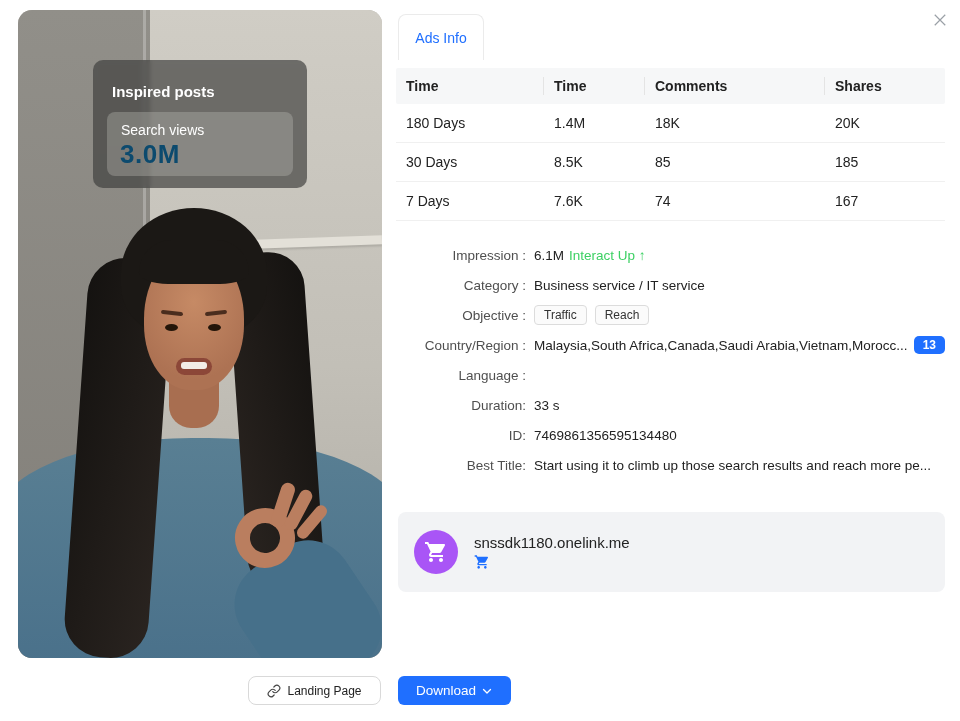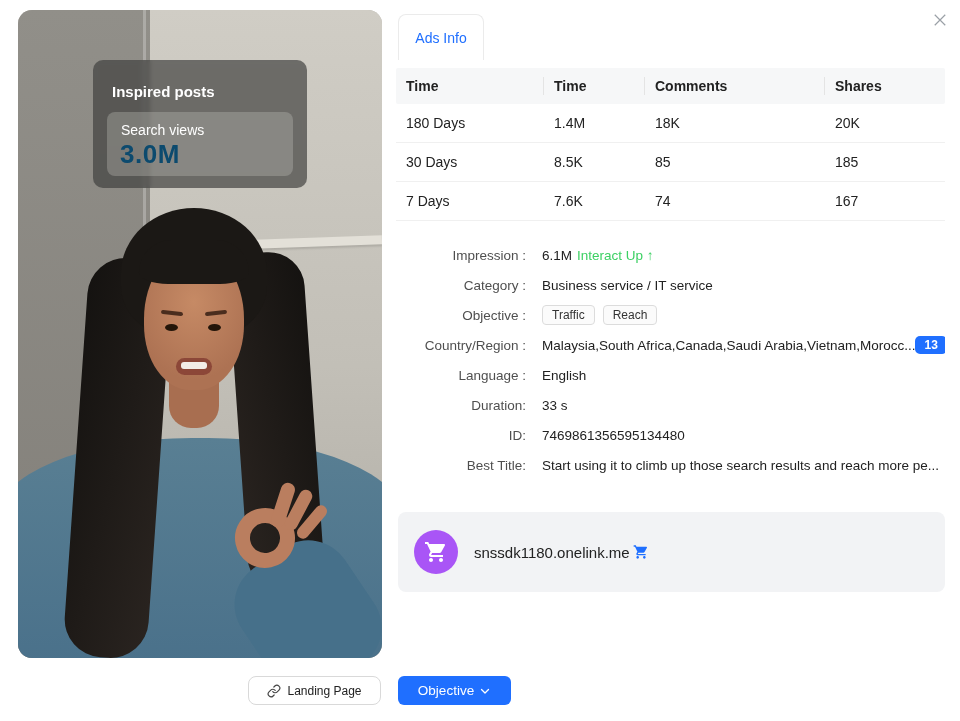--- a/index.html
+++ b/index.html
@@ -76,33 +76,33 @@
   .t-head { height:36px; background:#f6f7f8; font-weight:700; border-bottom:none; border-radius:2px; }
   .t-cell { padding-left:10px; }
   .c0 { width:148px; } .c1 { width:101px; } .c2 { width:180px; } .c3 { width:120px; }
   .t-head .t-cell { position:relative; height:100%; display:flex; align-items:center; }
   .t-head .t-cell:not(:last-child)::after { content:""; position:absolute; right:0; top:9px;
     width:1px; height:18px; background:#e4e4e4; }
 
   .details { position:absolute; left:396px; top:240px; width:549px; font-size:13.5px; }
   .d-row { display:flex; align-items:center; height:30px; }
   .d-label { width:130px; text-align:right; color:#4f4f4f; flex:none; }
-  .d-value { margin-left:16px; color:#222; flex:1; display:flex; align-items:center;
+  .d-value { margin-left:8px; color:#222; flex:1; display:flex; align-items:center;
     white-space:nowrap; overflow:hidden; }
   .trend { color:#3cd063; margin-left:5px; }
   .tag { border:1px solid #dcdcdc; background:#fbfbfb; border-radius:4px;
     padding:2px 9px; font-size:12px; color:#333; margin-right:8px; }
   .badge { margin-left:auto; background:#1f6fff; color:#fff; font-size:12px; font-weight:700;
     border-radius:5px; padding:2px 9px; cursor:pointer; flex:none; }
 
   .link-card { position:absolute; left:398px; top:512px; width:547px; height:80px;
     background:#f2f3f5; border-radius:8px; display:flex; align-items:center; padding:0 16px; }
   .link-avatar { width:44px; height:44px; border-radius:50%; background:#a955f6;
     display:flex; align-items:center; justify-content:center; flex:none; }
-  .link-body { margin-left:16px; display:flex; gap:3px; }
+  .link-body { margin-left:16px; display:flex; flex-direction:column; gap:3px; }
   .link-url { font-size:15px; color:#222; cursor:pointer; }
   .mini-cart { color:#1f6fff; cursor:pointer; height:16px; }
 
   .btn-landing { position:absolute; left:248px; top:676px; width:133px; height:29px;
     background:#fff; border:1px solid #d9d9d9; border-radius:8px;
     display:flex; align-items:center; justify-content:center; gap:6px;
     font-size:12px; color:#222; cursor:pointer; }
   .btn-download { position:absolute; left:398px; top:676px; width:113px; height:29px;
     background:#1f6fff; border:none; border-radius:6px;
     display:flex; align-items:center; justify-content:center; gap:5px;
@@ -205,23 +205,20 @@
     </div>
     <div class="d-row">
       <div class="d-label">Country/Region :</div>
       <div class="d-value">
         <span>Malaysia,South Africa,Canada,Saudi Arabia,Vietnam,Morocc...</span>
         <span class="badge">13</span>
       </div>
     </div>
     <div class="d-row">
       <div class="d-label">Language :</div>
-      <div class="d-value">
-          <span>English</span>
-        </div>
     </div>
     <div class="d-row">
       <div class="d-label">Duration:</div>
       <div class="d-value">
           <span>33 s</span>
         </div>
     </div>
     <div class="d-row">
       <div class="d-label">ID:</div>
       <div class="d-value">
@@ -256,21 +253,21 @@
     <span class="icon">
       <svg width="14" height="14" viewBox="0 0 24 24" fill="none" stroke="#444" stroke-width="2" stroke-linecap="round" stroke-linejoin="round">
           <path d="M10 13a5 5 0 0 0 7.54.54l3-3a5 5 0 0 0-7.07-7.07l-1.72 1.71"></path>
           <path d="M14 11a5 5 0 0 0-7.54-.54l-3 3a5 5 0 0 0 7.07 7.07l1.71-1.71"></path>
         </svg>
     </span>
     <span>Landing Page</span>
   </button>
 
   <button class="btn-download">
-    <span>Objective</span>
+    <span>Download</span>
     <span class="icon">
       <svg width="12" height="12" viewBox="0 0 24 24" fill="none" stroke="#fff" stroke-width="2.6" stroke-linecap="round" stroke-linejoin="round">
           <path d="M5 9l7 7 7-7"></path>
         </svg>
     </span>
   </button>
 
 </div>
 
 </body></html>

